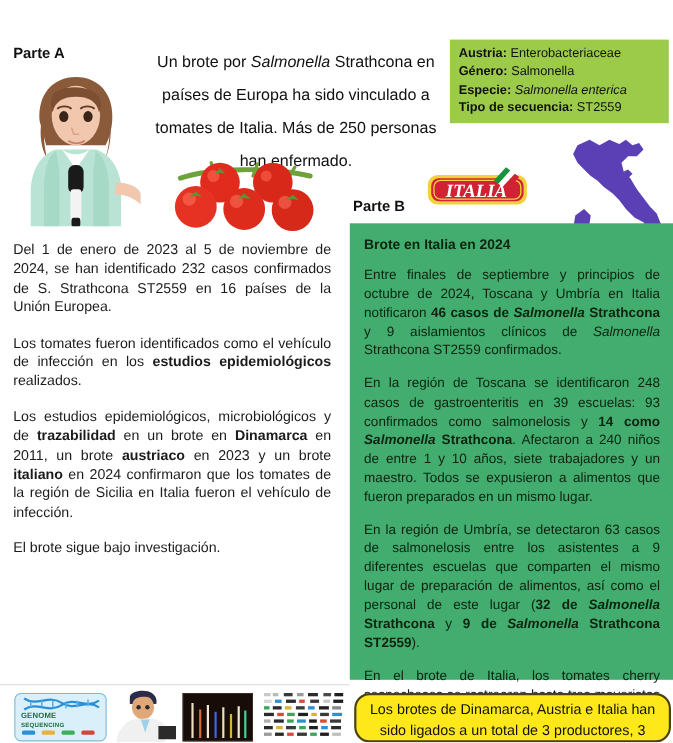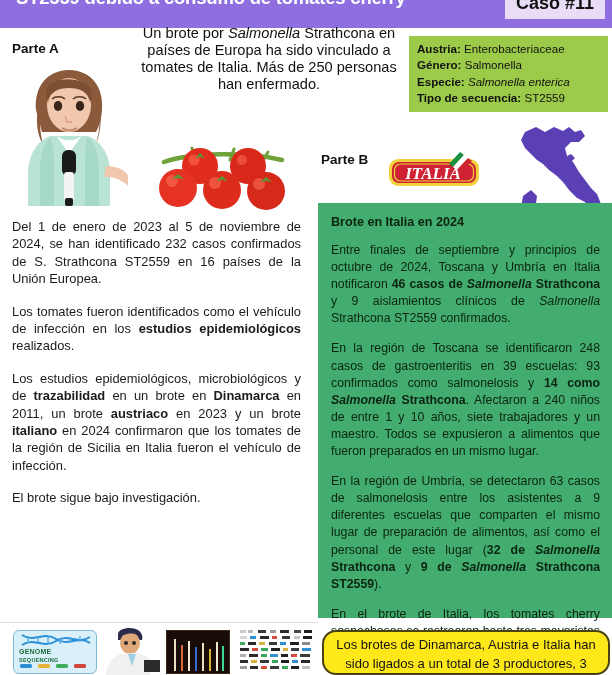--- a/index.html
+++ b/index.html
@@ -27,22 +27,22 @@
     font-weight:bold;font-size:18px;line-height:26px;
     padding:2px 11px 3px 11px;
   }
 
   
   .parte-a-label{
     position:absolute;left:12px;top:41px;
     font-weight:bold;font-size:13.5px;color:#111;
   }
   .intro-text{
-    position:absolute;left:133px;top:25px;width:272px;
-    font-size:14.6px;line-height:17px;color:#111;text-align:center;
+    position:absolute;left:133px;top:42px;width:272px;
+    font-size:14.6px;line-height:30px;color:#111;text-align:center;
   }
   .intro-text i{font-style:italic;}
 
   
   .tax-box{
     position:absolute;left:409px;top:36px;width:199px;
     background:#9ccb4a;
     padding:5px 7px 5px 8px;box-sizing:border-box;
     font-size:11.6px;line-height:16.4px;color:#111;
   }
@@ -58,21 +58,21 @@
     position:absolute;left:12px;top:218px;width:289px;
     font-size:12.9px;line-height:17.4px;color:#1b1b1b;
     text-align:justify;
   }
   .left-col p{margin:0 0 15px 0;}
   .left-col p:last-child{margin-bottom:0;}
   .left-col b{font-weight:bold;}
 
   
   .parte-b-label{
-    position:absolute;left:321px;top:152px;
+    position:absolute;left:321px;top:180px;
     font-weight:bold;font-size:13.5px;color:#111;
   }
   .italia-logo{
     position:absolute;left:387px;top:150px;width:98px;height:38px;
   }
   .italy-map{position:absolute;left:505px;top:118px;width:104px;height:112px;}
 
   .partb-box{
     position:absolute;left:318px;top:203px;width:294px;height:415px;
     background:#42ad6e;
@@ -112,24 +112,20 @@
   .gel-img{position:absolute;left:166px;top:4px;width:62px;height:42px;background:#1a0f0a;border:1px solid #3a2a20;overflow:hidden;}
   .seq-grid{position:absolute;left:238px;top:2px;width:76px;height:46px;overflow:hidden;background:#fff;}
 
   .sep-line{position:absolute;left:0;top:622px;width:318px;height:1px;background:#ddd;}
 </style>
 </head>
 <body>
 
 <div class="page">
 
-  <div class="header">
-    <div class="header-title">ST2559 debido a consumo de tomates cherry</div>
-    <div class="caso-badge">Caso #11</div>
-  </div>
 
   <div class="parte-a-label">Parte A</div>
 
   <div class="intro-text">
     <span>Un brote por </span><i>Salmonella</i><span> Strathcona en países de Europa ha sido vinculado a tomates de Italia. Más de 250 personas han enfermado.</span>
   </div>
 
   <svg class="reporter" viewBox="0 0 118 148">
     <path d="M26 52 C24 28 38 12 59 12 C80 12 94 28 92 52 C91 66 86 74 86 74 L32 74 Z" fill="#8a5a3b"></path>
     <ellipse cx="59" cy="47" rx="22" ry="27" fill="#f1c7ae"></ellipse>

